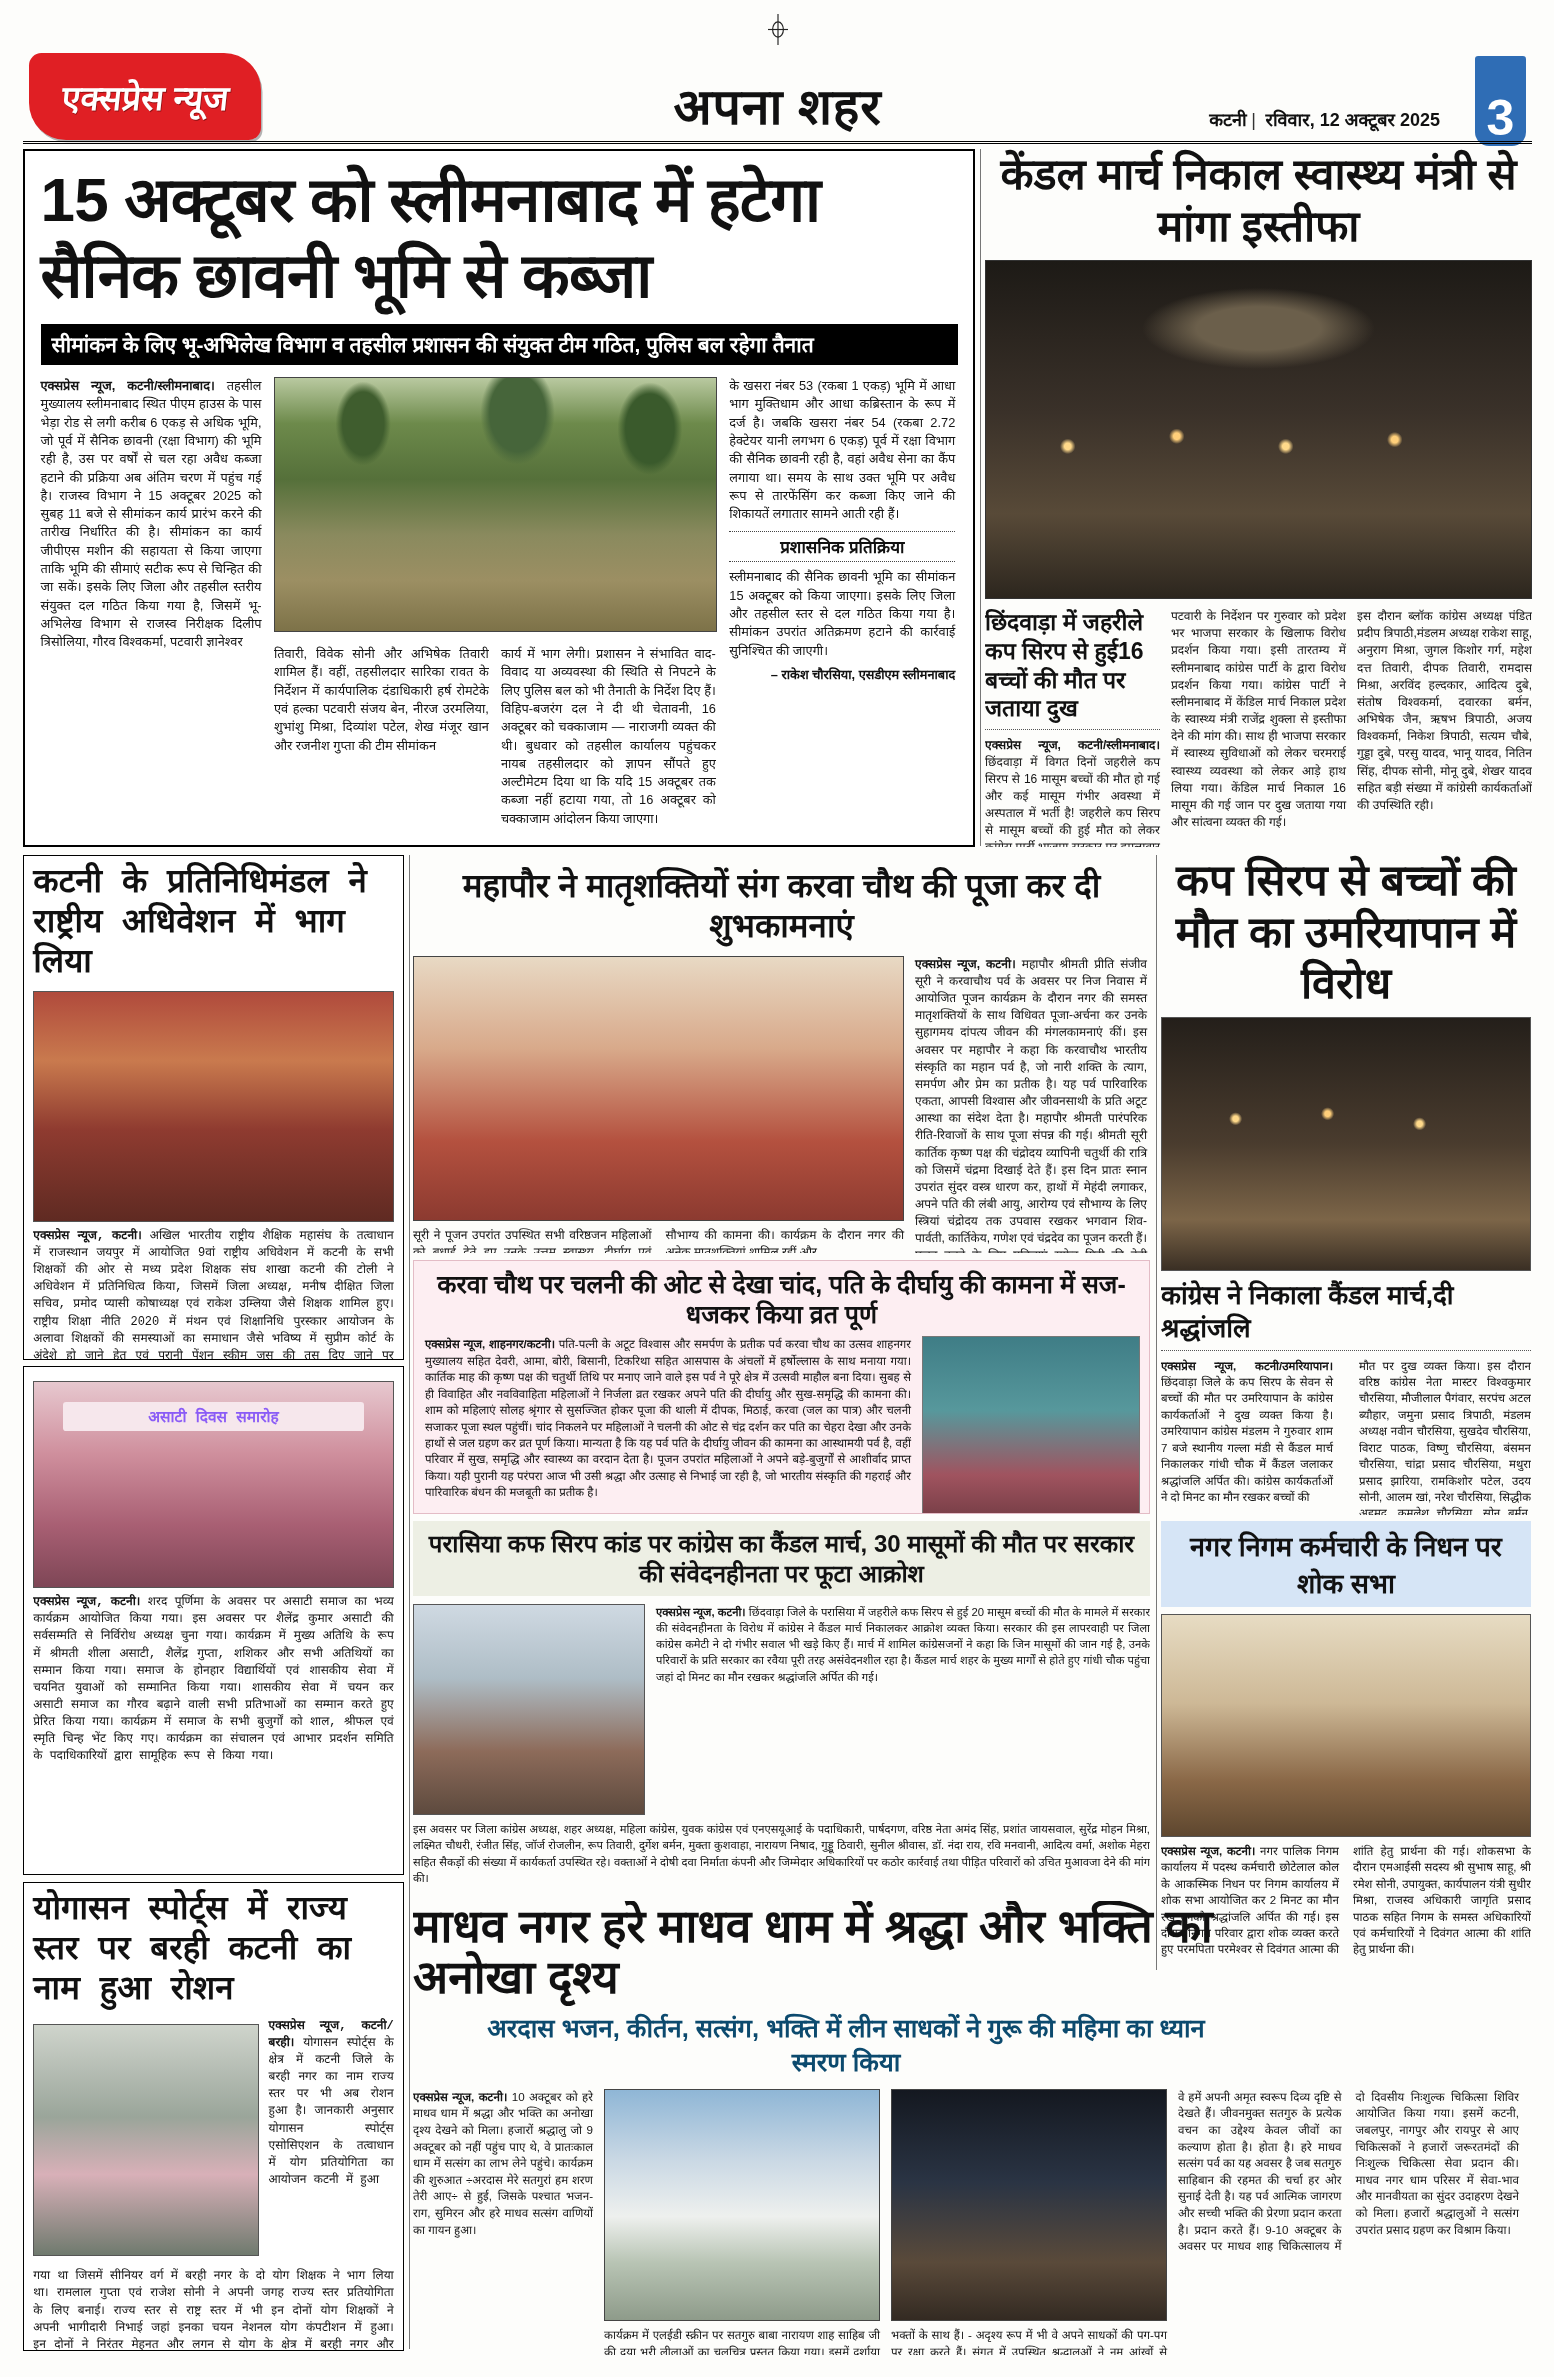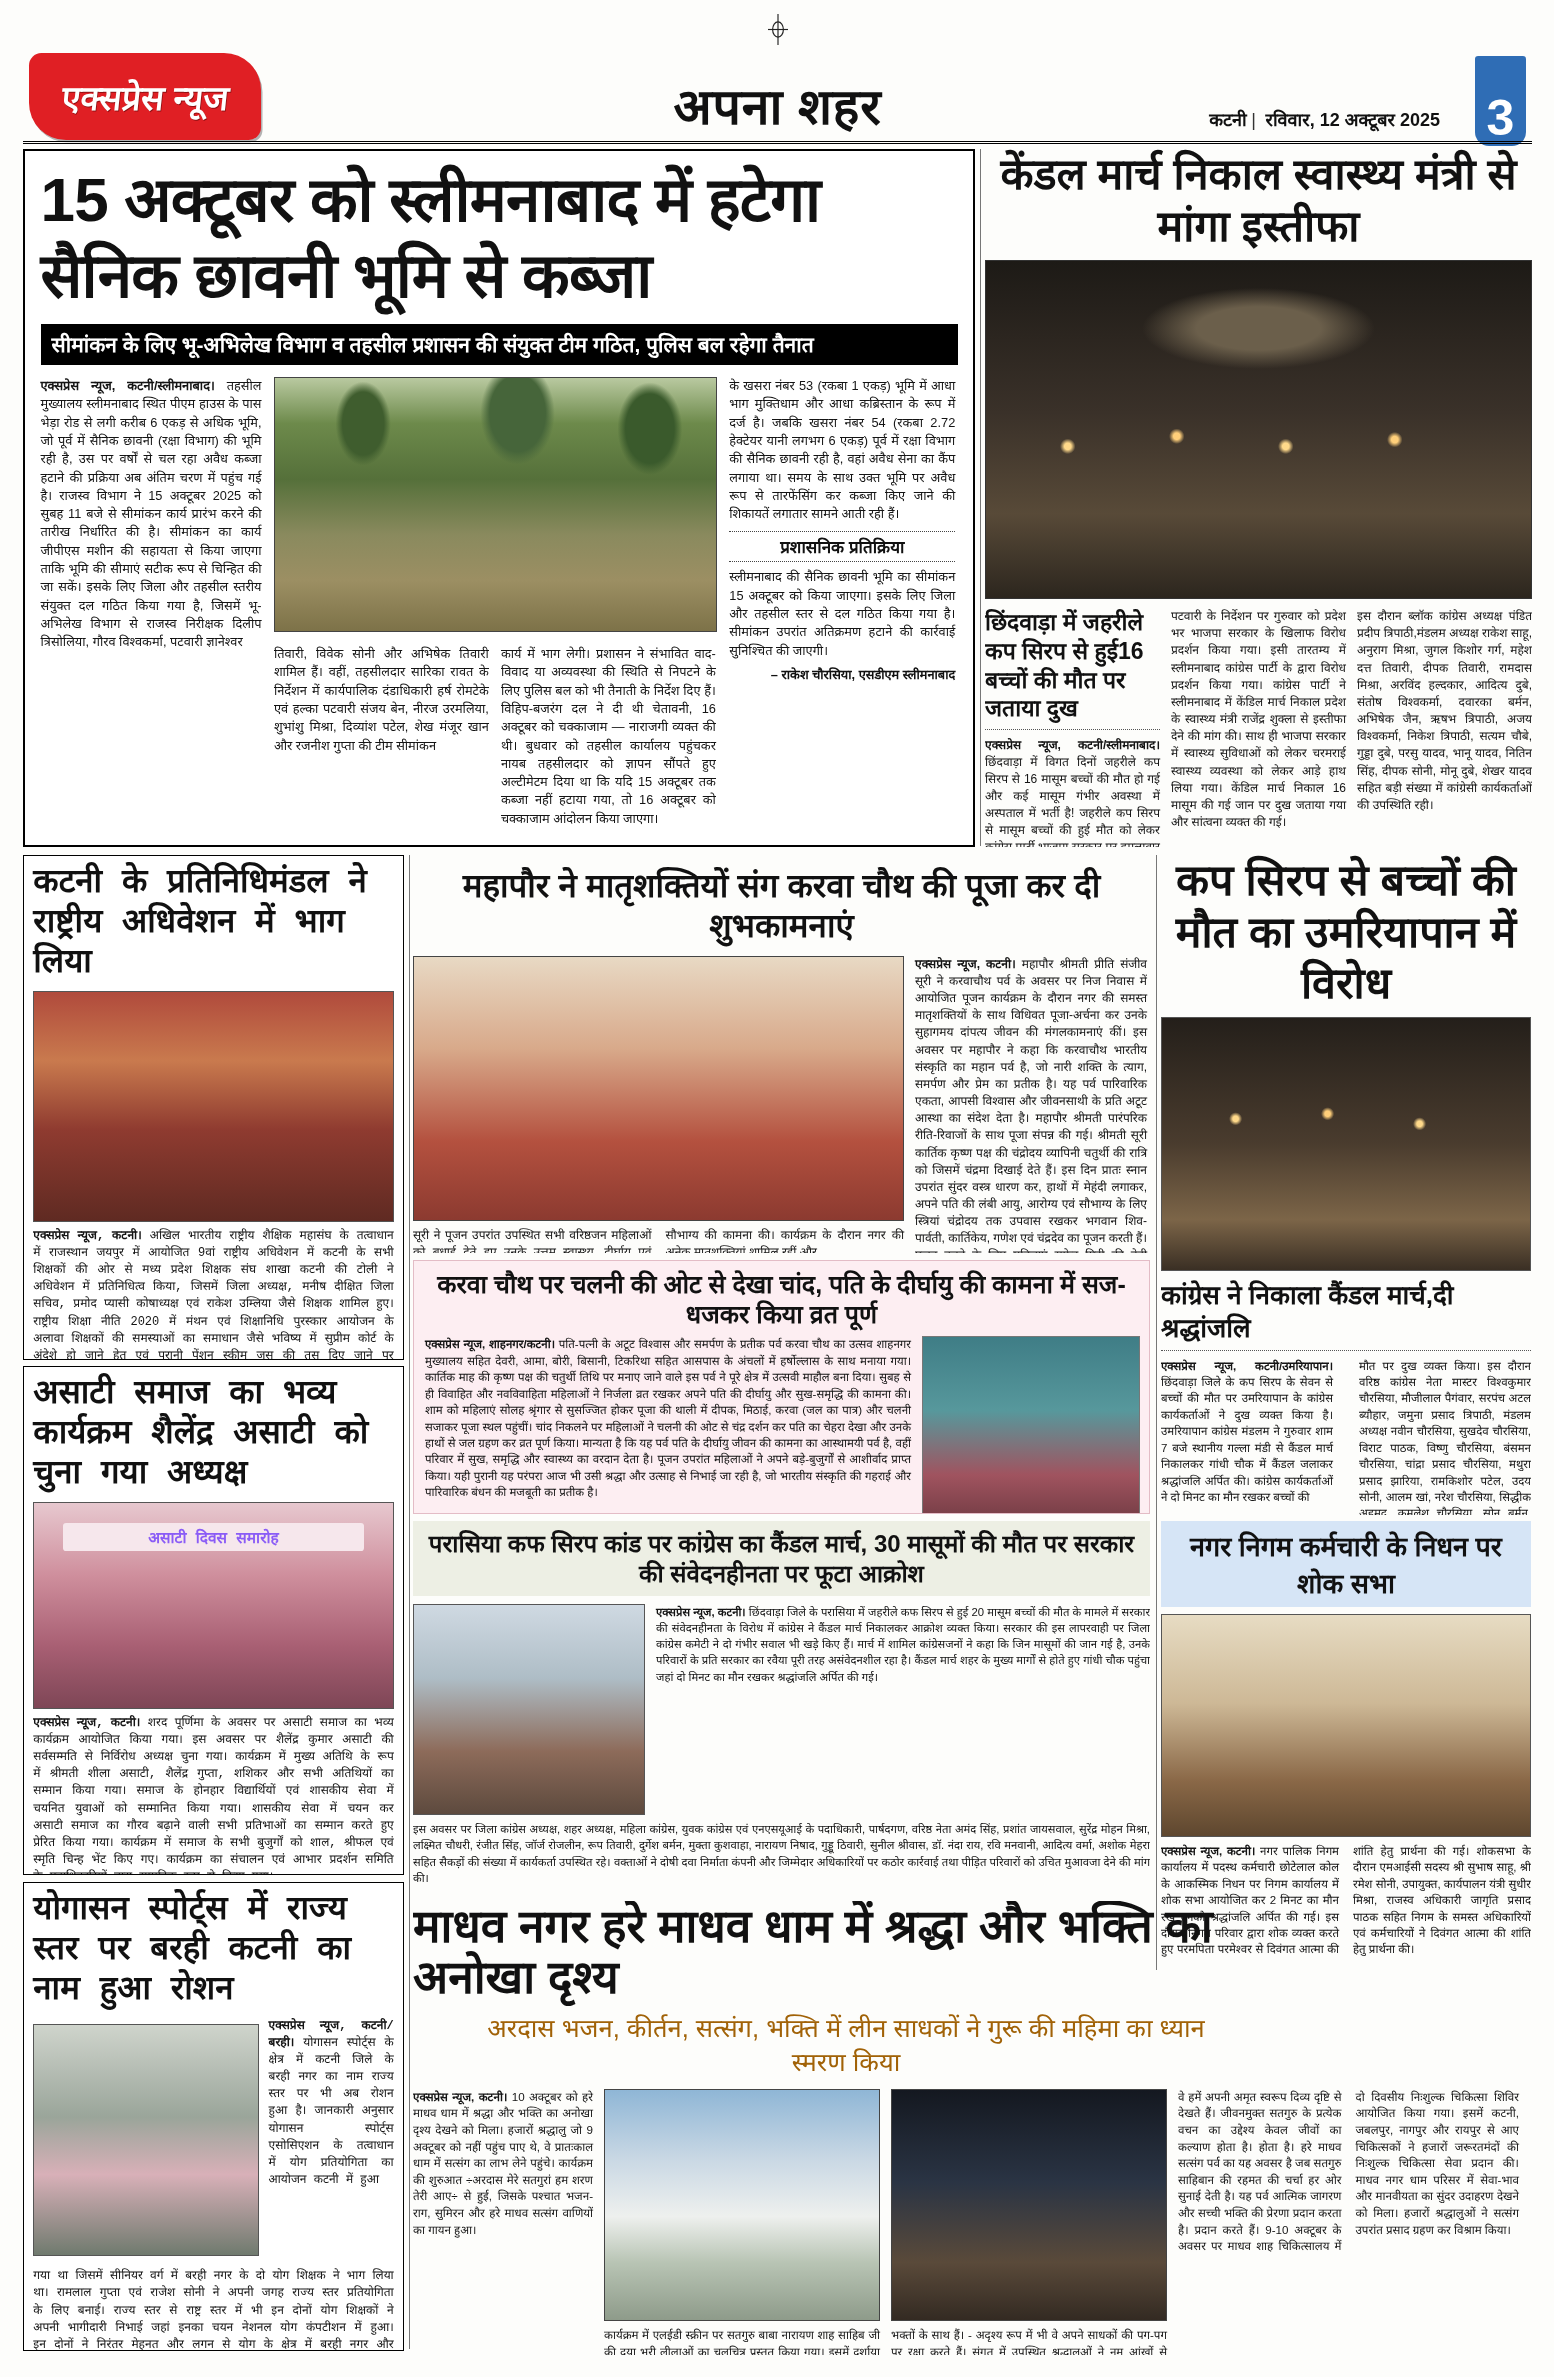--- a/index.html
+++ b/index.html
@@ -119,21 +119,21 @@
   .a8 .hl { background:#edefe4; font-size:24px; font-weight:800; text-align:center; padding:7.7px 6.2px; line-height:1.25; }
   .a8 .row { display:flex; gap:11px; margin-top:7.7px; }
   .a8 .photo { width:232px; height:211px; flex:none; border:0.8px solid #555; }
   .a8 .txt { flex:1; }
   .a8 .bodytxt { font-size:11.3px; }
   .a8 .below { margin-top:6.2px; }
 
   
   .a11 { left:413px; top:1901px; width:1118px; height:454px; }
   .a11 .hl { font-size:46px; font-weight:800; line-height:1.1; width:859px; }
-  .a11 .sub { color:#a16207; font-size:25.5px; font-weight:400; text-align:center; width:774px; margin:7.7px 0 0 46px; }
+  .a11 .sub { color:#0c4a6e; font-size:25.5px; font-weight:700; text-align:center; width:774px; margin:7.7px 0 0 46px; }
   .a11 .row { display:flex; gap:11px; margin-top:11px; }
   .a11 .c1 { width:180px; flex:none; }
   .a11 .pwrap { width:276px; flex:none; }
   .a11 .pwrap .photo { width:100%; height:232px; border:0.8px solid #444; }
   .a11 .pwrap .under { margin-top:6.2px; }
   .a11 .rcol { width:341px; flex:none; }
   .a11 .bodytxt { font-size:11.6px; }
 
   
   .a9 { left:1161px; top:1521px; width:370px; height:453px; }
@@ -217,21 +217,20 @@
   <div class="art a3 stackbox">
     <div class="hl-md">कटनी के प्रतिनिधिमंडल ने राष्ट्रीय अधिवेशन में भाग लिया</div>
     <div class="photo ph-fest"></div>
     <div class="bodytxt">
       <b>एक्सप्रेस न्यूज, कटनी।</b>
       <span> अखिल भारतीय राष्ट्रीय शैक्षिक महासंघ के तत्वाधान में राजस्थान जयपुर में आयोजित 9वां राष्ट्रीय अधिवेशन में कटनी के सभी शिक्षकों की ओर से मध्य प्रदेश शिक्षक संघ शाखा कटनी की टोली ने अधिवेशन में प्रतिनिधित्व किया, जिसमें जिला अध्यक्ष, मनीष दीक्षित जिला सचिव, प्रमोद प्यासी कोषाध्यक्ष एवं राकेश उम्लिया जैसे शिक्षक शामिल हुए। राष्ट्रीय शिक्षा नीति 2020 में मंथन एवं शिक्षानिधि पुरस्कार आयोजन के अलावा शिक्षकों की समस्याओं का समाधान जैसे भविष्य में सुप्रीम कोर्ट के अंदेशे हो जाने हेतु एवं पुरानी पेंशन स्कीम जस की तस दिए जाने पर विचार मंथन हुआ। उक्त विषयों के पूर्ण होने के लिए आगामी कार्य योजना तैयार की गई जिसमें प्रत्येक क्लस्टर स्तर पर मंडल रचना का गठन रूप दिया गया है जिसे आगामी 31 दिसंबर के पूर्व पूर्ण करने के दायित्व सौंपे गए है।</span>
     </div>
   </div>
 
   <div class="art a4 stackbox">
-    <div class="hl-md">असाटी समाज का भव्य कार्यक्रम शैलेंद्र असाटी को चुना गया अध्यक्ष</div>
     <div class="photo ph-pink">
       <div class="banner-strip">असाटी दिवस समारोह</div>
     </div>
     <div class="bodytxt">
       <b>एक्सप्रेस न्यूज, कटनी।</b>
       <span> शरद पूर्णिमा के अवसर पर असाटी समाज का भव्य कार्यक्रम आयोजित किया गया। इस अवसर पर शैलेंद्र कुमार असाटी की सर्वसम्मति से निर्विरोध अध्यक्ष चुना गया। कार्यक्रम में मुख्य अतिथि के रूप में श्रीमती शीला असाटी, शैलेंद्र गुप्ता, शशिकर और सभी अतिथियों का सम्मान किया गया। समाज के होनहार विद्यार्थियों एवं शासकीय सेवा में चयनित युवाओं को सम्मानित किया गया। शासकीय सेवा में चयन कर असाटी समाज का गौरव बढ़ाने वाली सभी प्रतिभाओं का सम्मान करते हुए प्रेरित किया गया। कार्यक्रम में समाज के सभी बुजुर्गों को शाल, श्रीफल एवं स्मृति चिन्ह भेंट किए गए। कार्यक्रम का संचालन एवं आभार प्रदर्शन समिति के पदाधिकारियों द्वारा सामूहिक रूप से किया गया।</span>
     </div>
   </div>
 
   <div class="art a5 stackbox">

